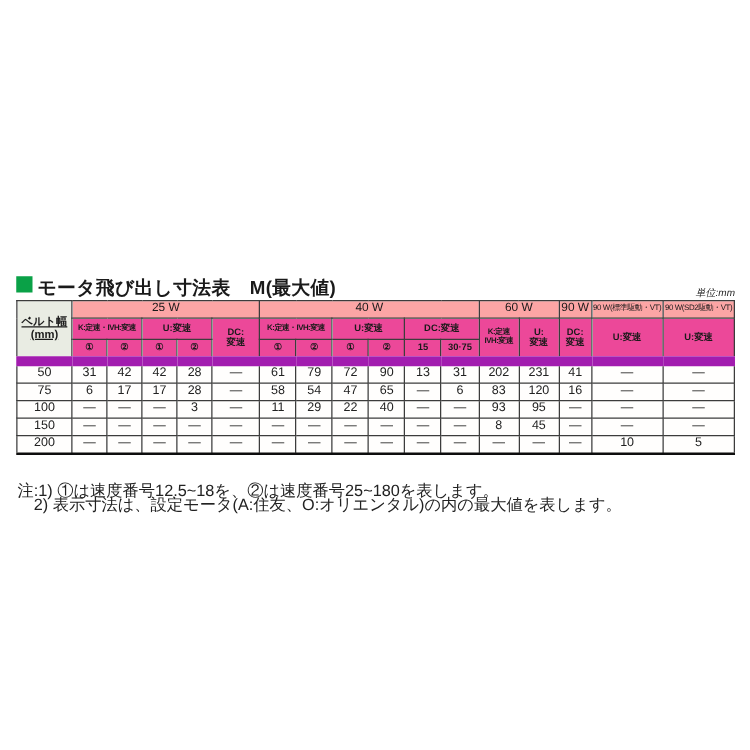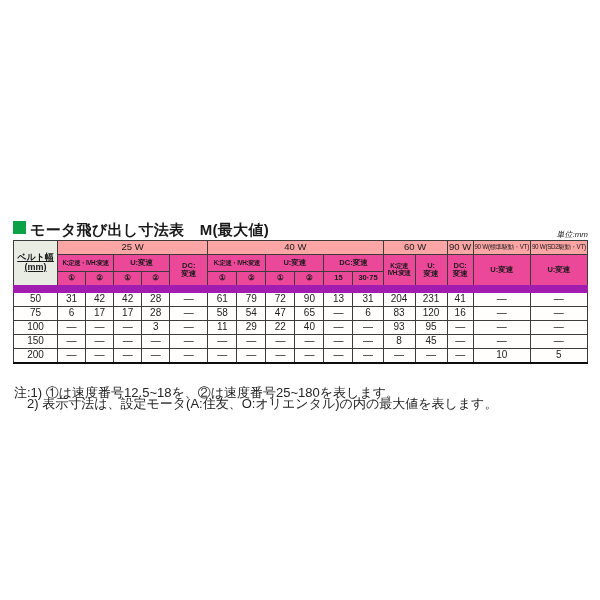--- a/index.html
+++ b/index.html
@@ -123,21 +123,21 @@
         <td>42</td>
         <td>42</td>
         <td>28</td>
         <td>—</td>
         <td>61</td>
         <td>79</td>
         <td>72</td>
         <td>90</td>
         <td>13</td>
         <td>31</td>
-        <td>204</td>
+        <td>202</td>
         <td>231</td>
         <td>41</td>
         <td>—</td>
         <td>—</td>
       </tr>
       <tr>
         <td>75</td>
         <td>6</td>
         <td>17</td>
         <td>17</td>

